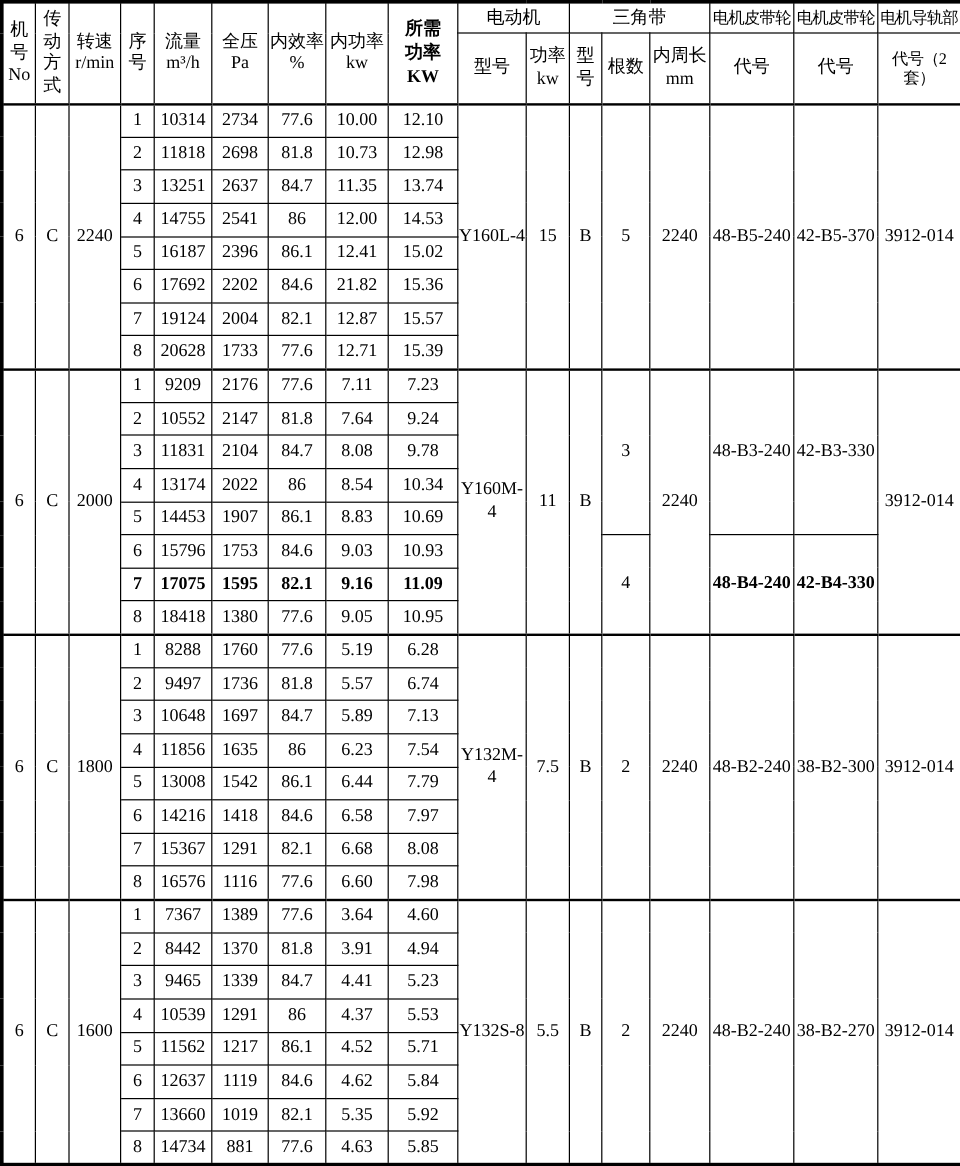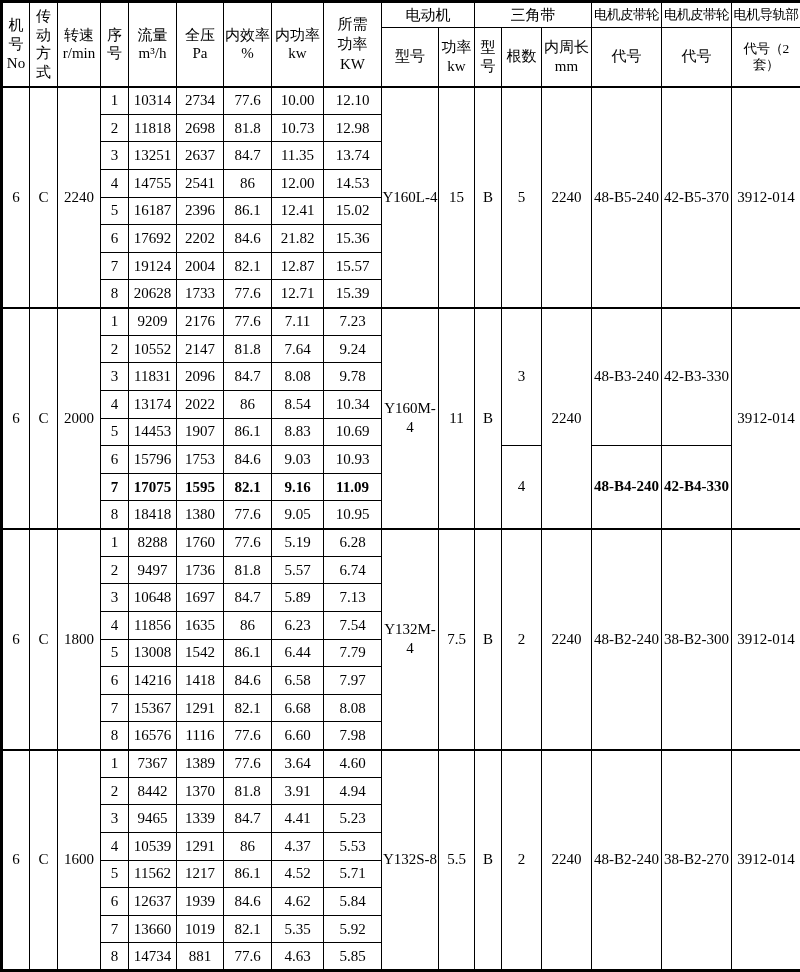--- a/index.html
+++ b/index.html
@@ -31,20 +31,21 @@
     line-height: 1.25;
     white-space: pre-line;
     overflow: hidden;
   }
   thead td {
     font-size: 15px;
     line-height: 1.8;
   }
   thead td.h3line {
     line-height: 1.35;
+    font-weight: bold;
   }
   thead td.grp {
     font-size: 13.5px;
     line-height: 1.2;
     letter-spacing: -0.5px;
   }
   thead tr.hdr-top { height: 26px; }
   thead tr.hdr-sub { height: 59px; }
   tbody tr { height: 27px; }
   tbody tr.group-start td { border-top: 2px solid #000; }
@@ -212,21 +213,21 @@
         <td>2</td>
         <td>10552</td>
         <td>2147</td>
         <td>81.8</td>
         <td>7.64</td>
         <td>9.24</td>
       </tr>
       <tr>
         <td>3</td>
         <td>11831</td>
-        <td>2096</td>
+        <td>2104</td>
         <td>84.7</td>
         <td>8.08</td>
         <td>9.78</td>
       </tr>
       <tr>
         <td>4</td>
         <td>13174</td>
         <td>2022</td>
         <td>86</td>
         <td>8.54</td>
@@ -389,21 +390,21 @@
         <td>5</td>
         <td>11562</td>
         <td>1217</td>
         <td>86.1</td>
         <td>4.52</td>
         <td>5.71</td>
       </tr>
       <tr>
         <td>6</td>
         <td>12637</td>
-        <td>1939</td>
+        <td>1119</td>
         <td>84.6</td>
         <td>4.62</td>
         <td>5.84</td>
       </tr>
       <tr>
         <td>7</td>
         <td>13660</td>
         <td>1019</td>
         <td>82.1</td>
         <td>5.35</td>

